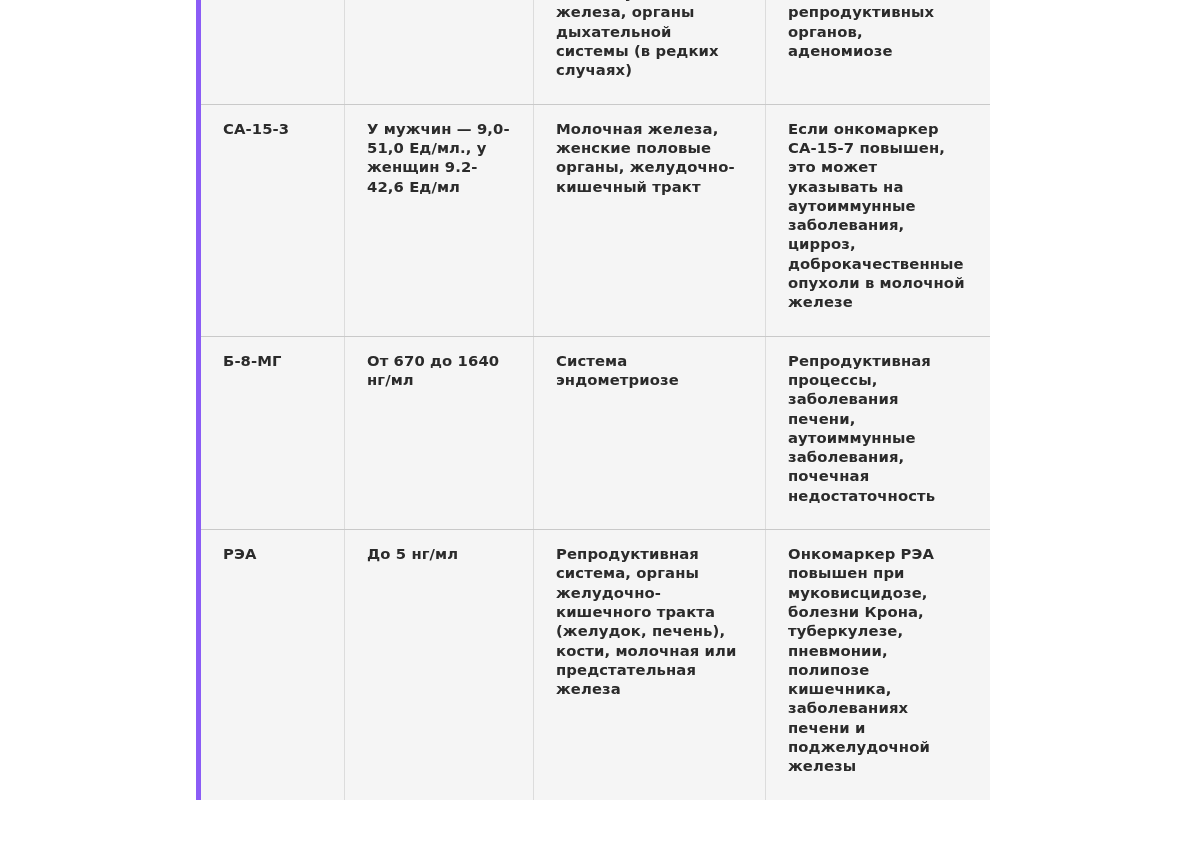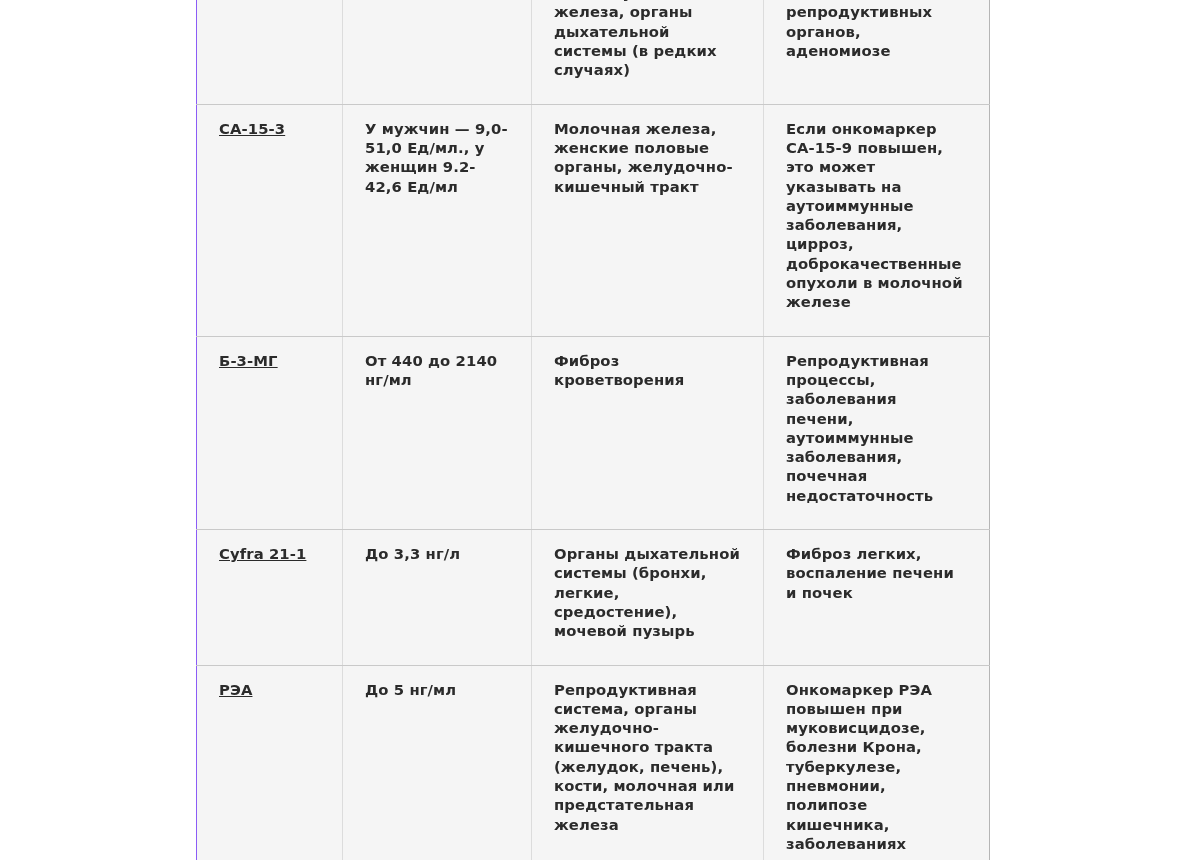--- a/index.html
+++ b/index.html
@@ -56,22 +56,21 @@
     font-size: 14.8px;
     line-height: 19.3px;
     color: #2b2b2b;
     font-weight: 600;
     letter-spacing: 0.1px;
     word-wrap: break-word;
     overflow-wrap: break-word;
   }
 
   table.onco-table td.first-col {
-    border-left: 1px solid #8b5cf6;
-    text-decoration: underline;
+    border-left: 5px solid #8b5cf6;
   }
 
   table.onco-table td.last-col {
     border-right: 1px solid #b5b5b5;
   }
 
   table.onco-table tr:last-child td {
     border-bottom: none;
   }
 
@@ -98,36 +97,30 @@
           <td class="first-col marker"></td>
           <td></td>
           <td>кишечного тракта, женская репродуктивная система, поджелудочная железа, органы дыхательной системы (в редких случаях)</td>
           <td class="last-col">повышен при заболеваниях печени, эндометриозе, воспалении репродуктивных органов, аденомиозе</td>
         </tr>
 
         <tr>
           <td class="first-col marker">СА-15-3</td>
           <td>У мужчин — 9,0-51,0 Ед/мл., у женщин 9.2-42,6 Ед/мл</td>
           <td>Молочная железа, женские половые органы, желудочно-кишечный тракт</td>
-          <td class="last-col">Если онкомаркер СА-15-9 повышен, это может указывать на аутоиммунные заболевания, цирроз, доброкачественные опухоли в молочной железе</td>
+          <td class="last-col">Если онкомаркер СА-15-7 повышен, это может указывать на аутоиммунные заболевания, цирроз, доброкачественные опухоли в молочной железе</td>
         </tr>
 
         <tr>
-          <td class="first-col marker">Б-3-МГ</td>
-          <td>От 440 до 2140 нг/мл</td>
-          <td>Фиброз кроветворения</td>
+          <td class="first-col marker">Б-8-МГ</td>
+          <td>От 670 до 1640 нг/мл</td>
+          <td>Система эндометриозе</td>
           <td class="last-col">Репродуктивная процессы, заболевания печени, аутоиммунные заболевания, почечная недостаточность</td>
         </tr>
 
-        <tr>
-          <td class="first-col marker">Cyfra 21-1</td>
-          <td>До 3,3 нг/л</td>
-          <td>Органы дыхательной системы (бронхи, легкие, средостение), мочевой пузырь</td>
-          <td class="last-col">Фиброз легких, воспаление печени и почек</td>
-        </tr>
 
         <tr>
           <td class="first-col marker">РЭА</td>
           <td>До 5 нг/мл</td>
           <td>Репродуктивная система, органы желудочно-кишечного тракта (желудок, печень), кости, молочная или предстательная железа</td>
           <td class="last-col">Онкомаркер РЭА повышен при муковисцидозе, болезни Крона, туберкулезе, пневмонии, полипозе кишечника, заболеваниях печени и поджелудочной железы</td>
         </tr>
 
       </tbody>
     </table>

